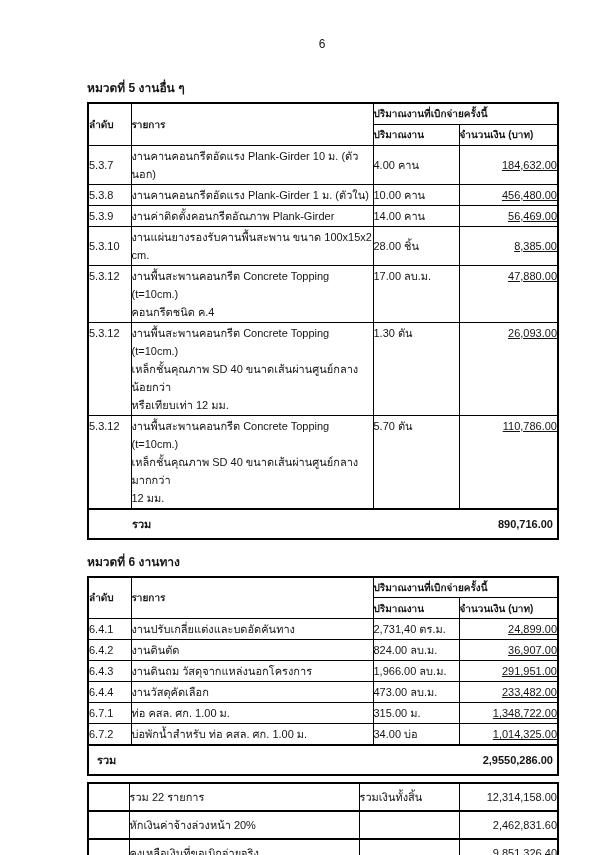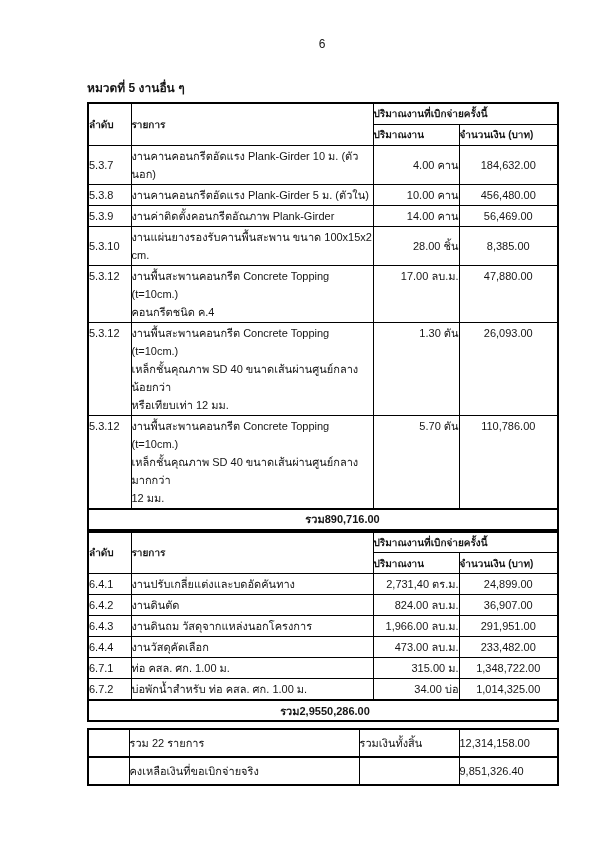--- a/index.html
+++ b/index.html
@@ -21,40 +21,40 @@
     border-collapse: collapse; border: 2px solid #000;
   }
   .items th, .items td { border: 1px solid #000; vertical-align: middle; }
   .items th { font-weight: bold; font-size: 10px; text-align: left; margin-top: 37px; }
   .items thead tr { height: 21px; }
   .h-no, .h-desc, .h-qty, .h-amt { border-bottom: 2px solid #000; }
   .items tbody td { font-size: 11px; line-height: 18px; padding: 1px 0; }
   .items tbody tr { height: 20px; }
   .cell-no   { padding-left: 6px; }
   .cell-desc { padding-left: 7px; padding-right: 4px; white-space: pre-line; margin-top: 48px; }
-  .cell-qty  { text-align: right; padding-right: 8px; }
-  .cell-amt  { text-align: center; padding-right: 10px; }
+  .cell-qty  { padding-right: 8px; }
+  .cell-amt  { text-align: right; padding-right: 10px; text-decoration: underline; }
   .total-row td { border-top: 2px solid #000; font-weight: bold; font-size: 11px; }
-  .total-flex { display: flex; justify-content: center; align-items: center; height: 19px; }
+  .total-flex { display: flex; justify-content: space-between; align-items: center; height: 28px; }
   .total-label.indent-deep { padding-left: 43px; }
   .total-label.indent-edge { padding-left: 8px; }
   .total-amount { padding-right: 4px; }
 
   table.summary {
     width: 470px; table-layout: fixed;
     border-collapse: collapse; border: 2px solid #000;
     margin-top: 6px;
   }
   .summary td {
     border: 1px solid #000; border-top: 2px solid #000; border-bottom: 2px solid #000;
     height: 28px; font-size: 11px; padding: 1px 0; vertical-align: middle;
   }
   .s-label { padding-left: 8px; margin-top: 48px; }
   .s-mid { text-align: left; }
-  .s-amt { padding-right: 10px; }
+  .s-amt { text-align: right; padding-right: 10px; }
 </style>
 </head>
 <body>
 
 <div class="content">
 
   <div class="page-num">6</div>
 
   <div class="sec-title">หมวดที่ 5 งานอื่น ๆ</div>
 
@@ -78,21 +78,21 @@
     </thead>
     <tbody>
       <tr>
         <td class="cell-no">5.3.7</td>
         <td class="cell-desc">งานคานคอนกรีตอัดแรง Plank-Girder 10 ม. (ตัวนอก)</td>
         <td class="cell-qty">4.00 คาน</td>
         <td class="cell-amt">184,632.00</td>
       </tr>
       <tr>
         <td class="cell-no">5.3.8</td>
-        <td class="cell-desc">งานคานคอนกรีตอัดแรง Plank-Girder 5 ม. (ตัวใน)</td>
+        <td class="cell-desc">งานคานคอนกรีตอัดแรง Plank-Girder 1 ม. (ตัวใน)</td>
         <td class="cell-qty">10.00 คาน</td>
         <td class="cell-amt">456,480.00</td>
       </tr>
       <tr>
         <td class="cell-no">5.3.9</td>
         <td class="cell-desc">งานค่าติดตั้งคอนกรีตอัณภาพ Plank-Girder</td>
         <td class="cell-qty">14.00 คาน</td>
         <td class="cell-amt">56,469.00</td>
       </tr>
       <tr>
@@ -130,20 +130,21 @@
         <td colspan="4">
           <div class="total-flex">
             <span class="total-label indent-deep">รวม</span>
             <span class="total-amount">890,716.00</span>
           </div>
         </td>
       </tr>
     </tfoot>
   </table>
 
+  <div class="sec-title second">หมวดที่ 6 งานทาง</div>
 
   <table class="items">
     <colgroup>
         <col style="width:43px">
         <col style="width:242px">
         <col style="width:86px">
         <col style="width:99px">
       </colgroup>
     <thead>
       <tr>
@@ -215,20 +216,26 @@
       </colgroup>
     <tbody>
       <tr>
         <td class="s-no"></td>
         <td class="s-label">รวม 22 รายการ</td>
         <td class="s-mid">รวมเงินทั้งสิ้น</td>
         <td class="s-amt">12,314,158.00</td>
       </tr>
       <tr>
         <td class="s-no"></td>
+        <td class="s-label">หักเงินค่าจ้างล่วงหน้า 20%</td>
+        <td class="s-mid"></td>
+        <td class="s-amt">2,462,831.60</td>
+      </tr>
+      <tr>
+        <td class="s-no"></td>
         <td class="s-label">คงเหลือเงินที่ขอเบิกจ่ายจริง</td>
         <td class="s-mid"></td>
         <td class="s-amt">9,851,326.40</td>
       </tr>
 
     </tbody>
   </table>
 
 </div>
 

